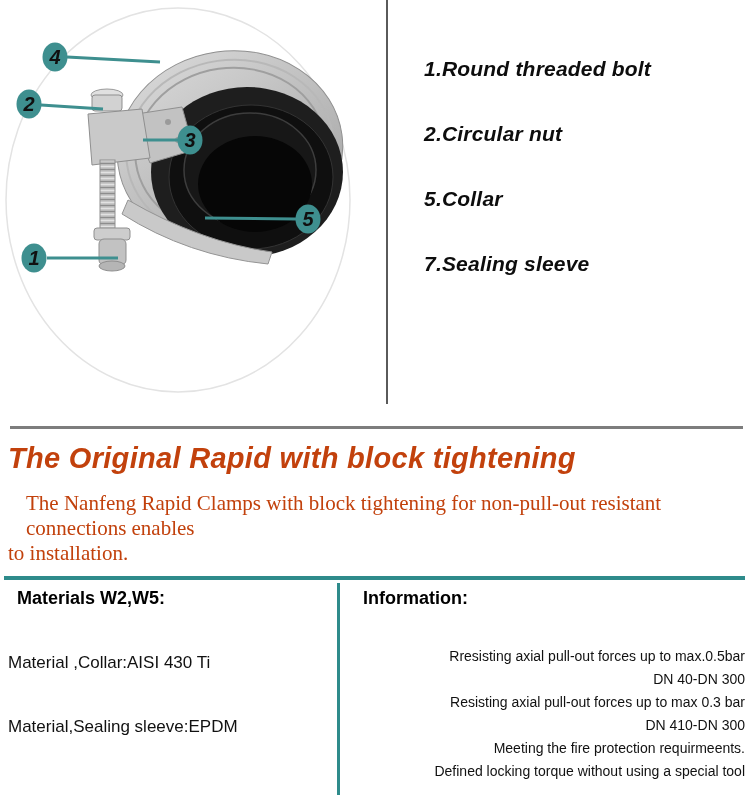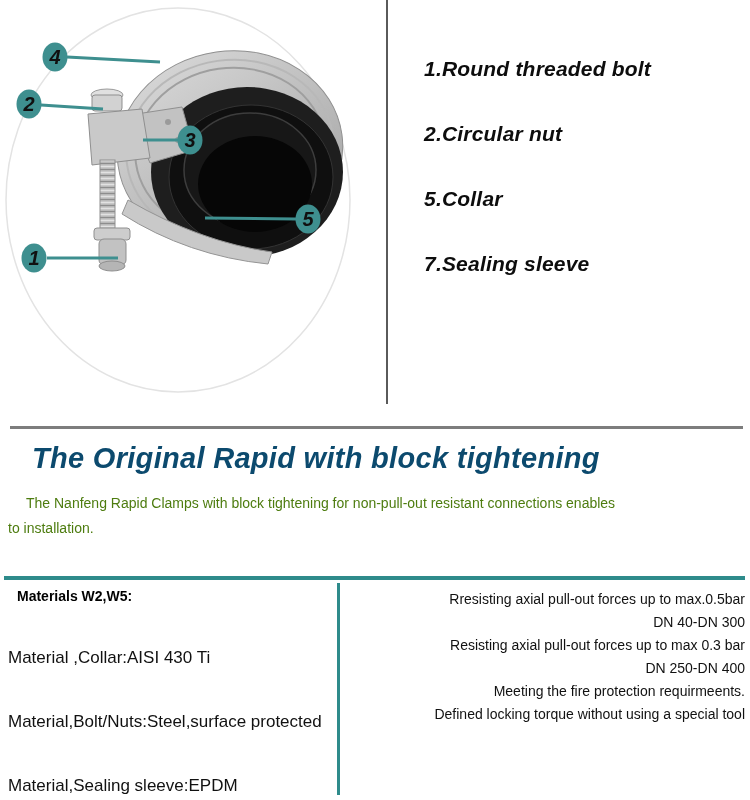--- a/index.html
+++ b/index.html
@@ -42,34 +42,35 @@
 
   
   #gray-line {
     position: absolute;
     left: 10px; top: 426px;
     width: 733px; height: 3px;
     background: #7d7d7d;
   }
   #main-title {
     position: absolute;
-    left: 32px; top: 442px;
+    left: 8px; top: 442px;
     font-size: 29px;
     font-weight: bold;
     font-style: italic;
-    color: #0c4a6e;
+    color: #c2410c;
     letter-spacing: 0.3px;
   }
   #intro-text {
     position: absolute;
     left: 8px; top: 491px;
     width: 738px;
-    font-size: 14px;
+    font-size: 21px;
     line-height: 25px;
-    color: #4d7c0f;
+    color: #c2410c;
+    font-family: Liberation Serif, serif;
   }
   #intro-text .indent { padding-left: 18px; }
 
   
   #teal-line {
     position: absolute;
     left: 4px; top: 576px;
     width: 741px; height: 4px;
     background: #2e8b8b;
   }
@@ -78,21 +79,21 @@
     left: 337px; top: 583px;
     width: 3px; height: 212px;
     background: #2e8b8b;
   }
   #materials-col {
     position: absolute;
     left: 8px; top: 588px;
     width: 325px;
   }
   #materials-col .col-heading {
-    font-size: 14px;
+    font-size: 18px;
     font-weight: bold;
     color: #000000;
     padding-left: 9px;
     margin: 0 0 16px 0;
   }
   .material-item {
     font-size: 17px;
     color: #111111;
     line-height: 20px;
     margin-bottom: 26px;
@@ -204,26 +205,26 @@
     <div class="indent">The Nanfeng Rapid Clamps with block tightening for non-pull-out resistant connections enables</div>
     <div>to installation.</div>
   </div>
 
   <div id="teal-line"></div>
   <div id="bottom-vertical-divider"></div>
 
   <div id="materials-col">
     <div class="col-heading">Materials W2,W5:</div>
     <div class="material-item">Material ,Collar:AISI 430 Ti</div>
-    <div class="material-item">Material,Bolt/Nuts:Steel,surface protected</div>
     <div class="material-item">Material,Sealing sleeve:EPDM</div>
   </div>
 
   <div id="info-col">
+    <div class="col-heading">Information:</div>
     <div class="info-line">Rresisting axial pull-out forces up to max.0.5bar</div>
     <div class="info-line">DN 40-DN 300</div>
     <div class="info-line">Resisting axial pull-out forces up to max 0.3 bar</div>
-    <div class="info-line">DN 250-DN 400</div>
+    <div class="info-line">DN 410-DN 300</div>
     <div class="info-line">Meeting the fire protection requirmeents.</div>
     <div class="info-line">Defined locking torque without using a special tool</div>
   </div>
 
 </div>
 
 </body></html>

